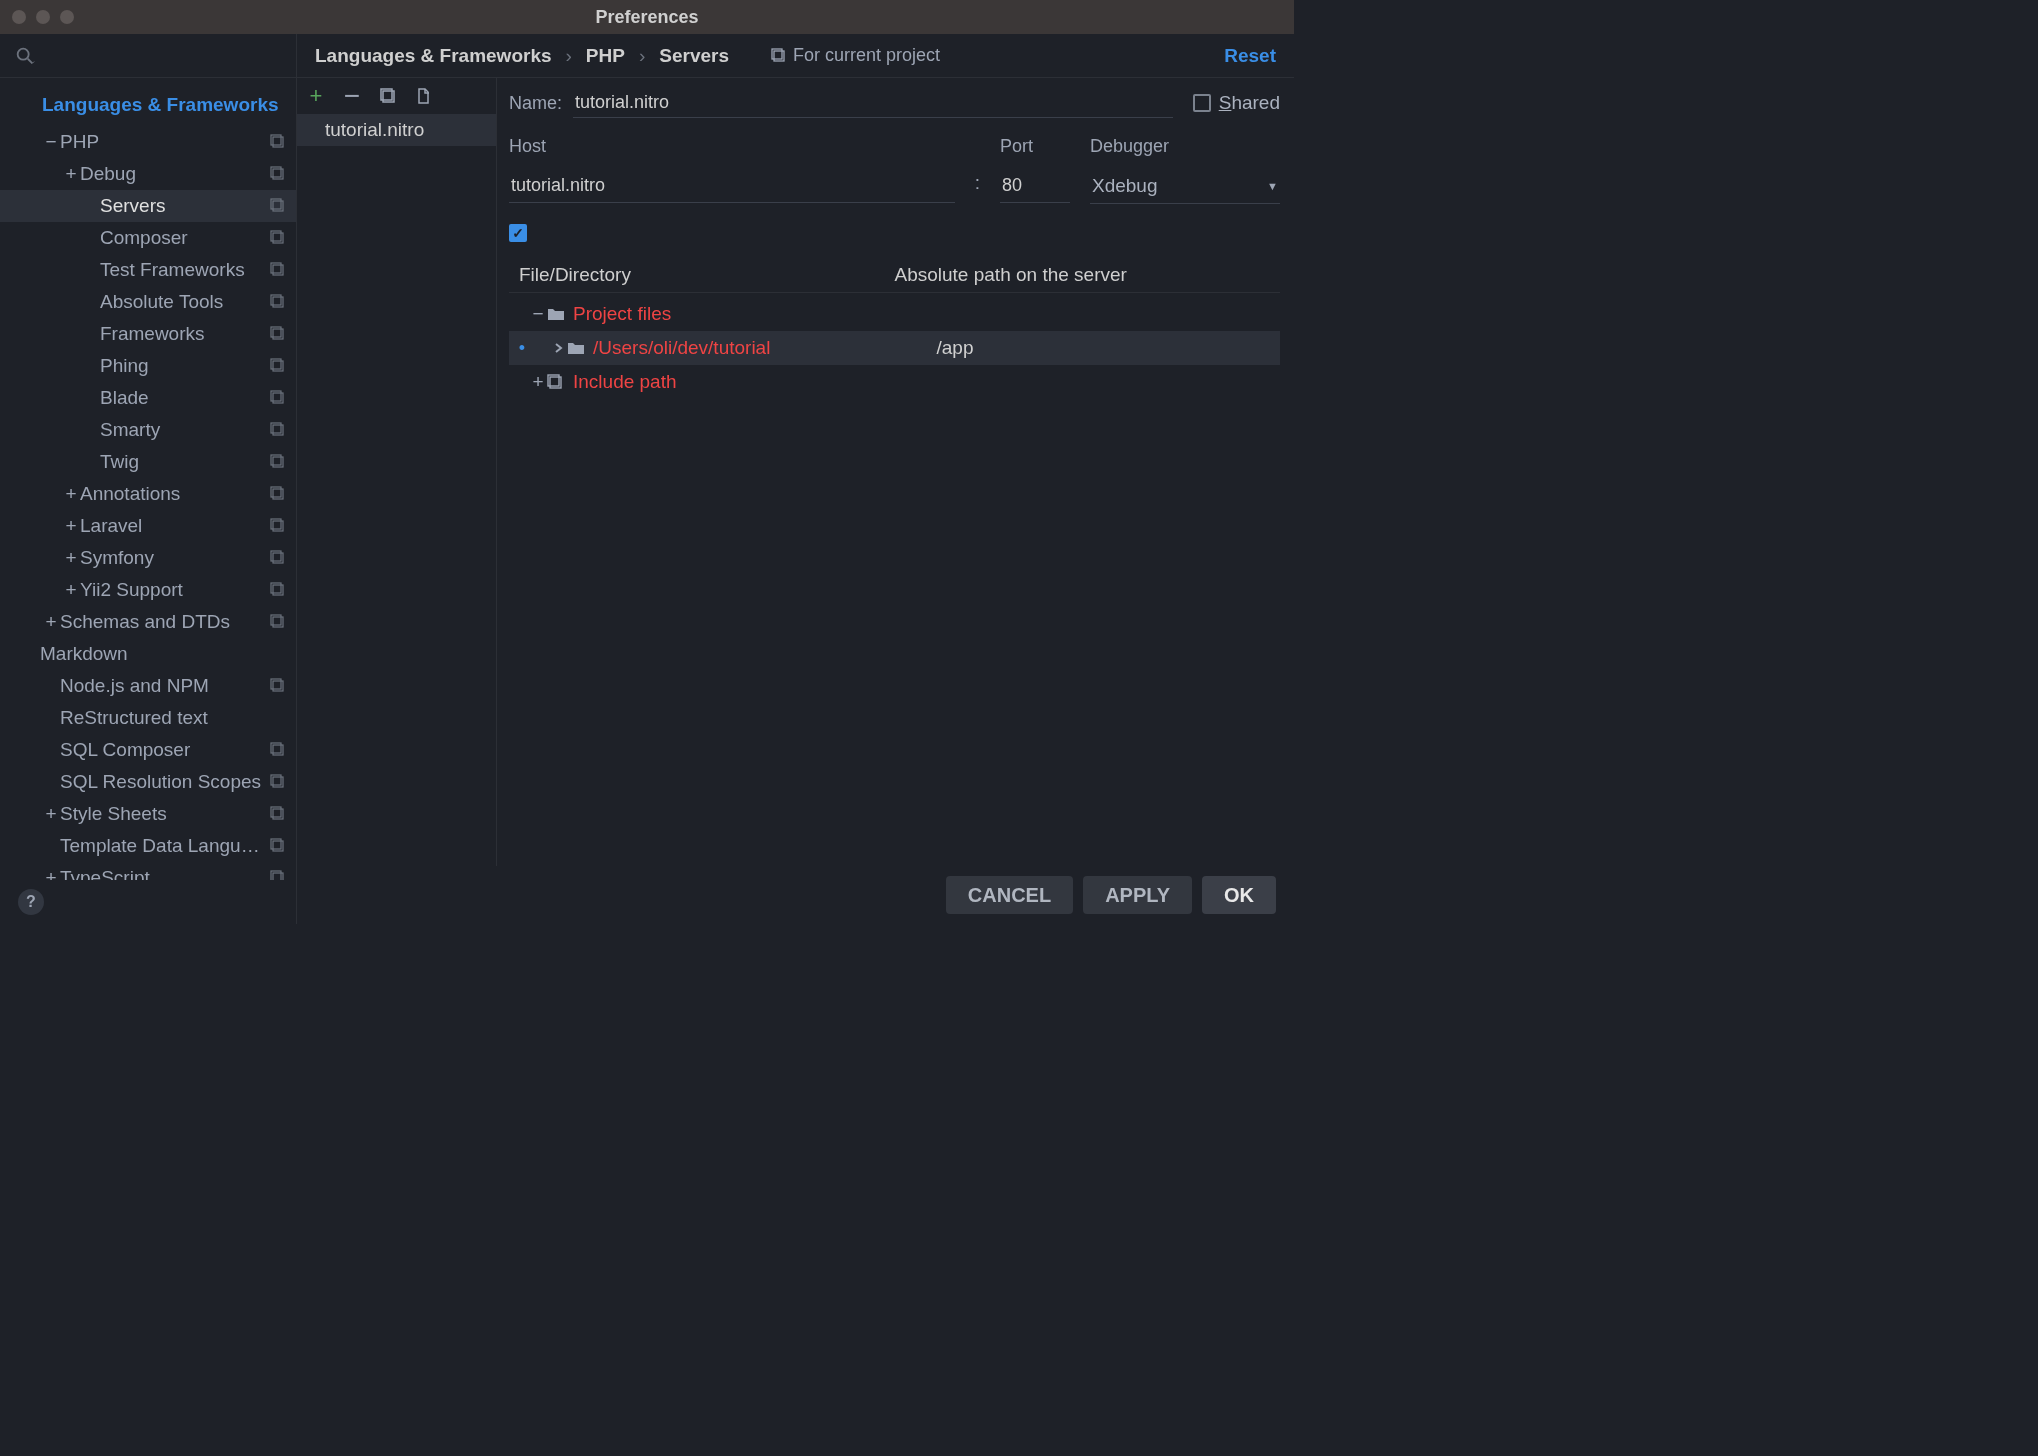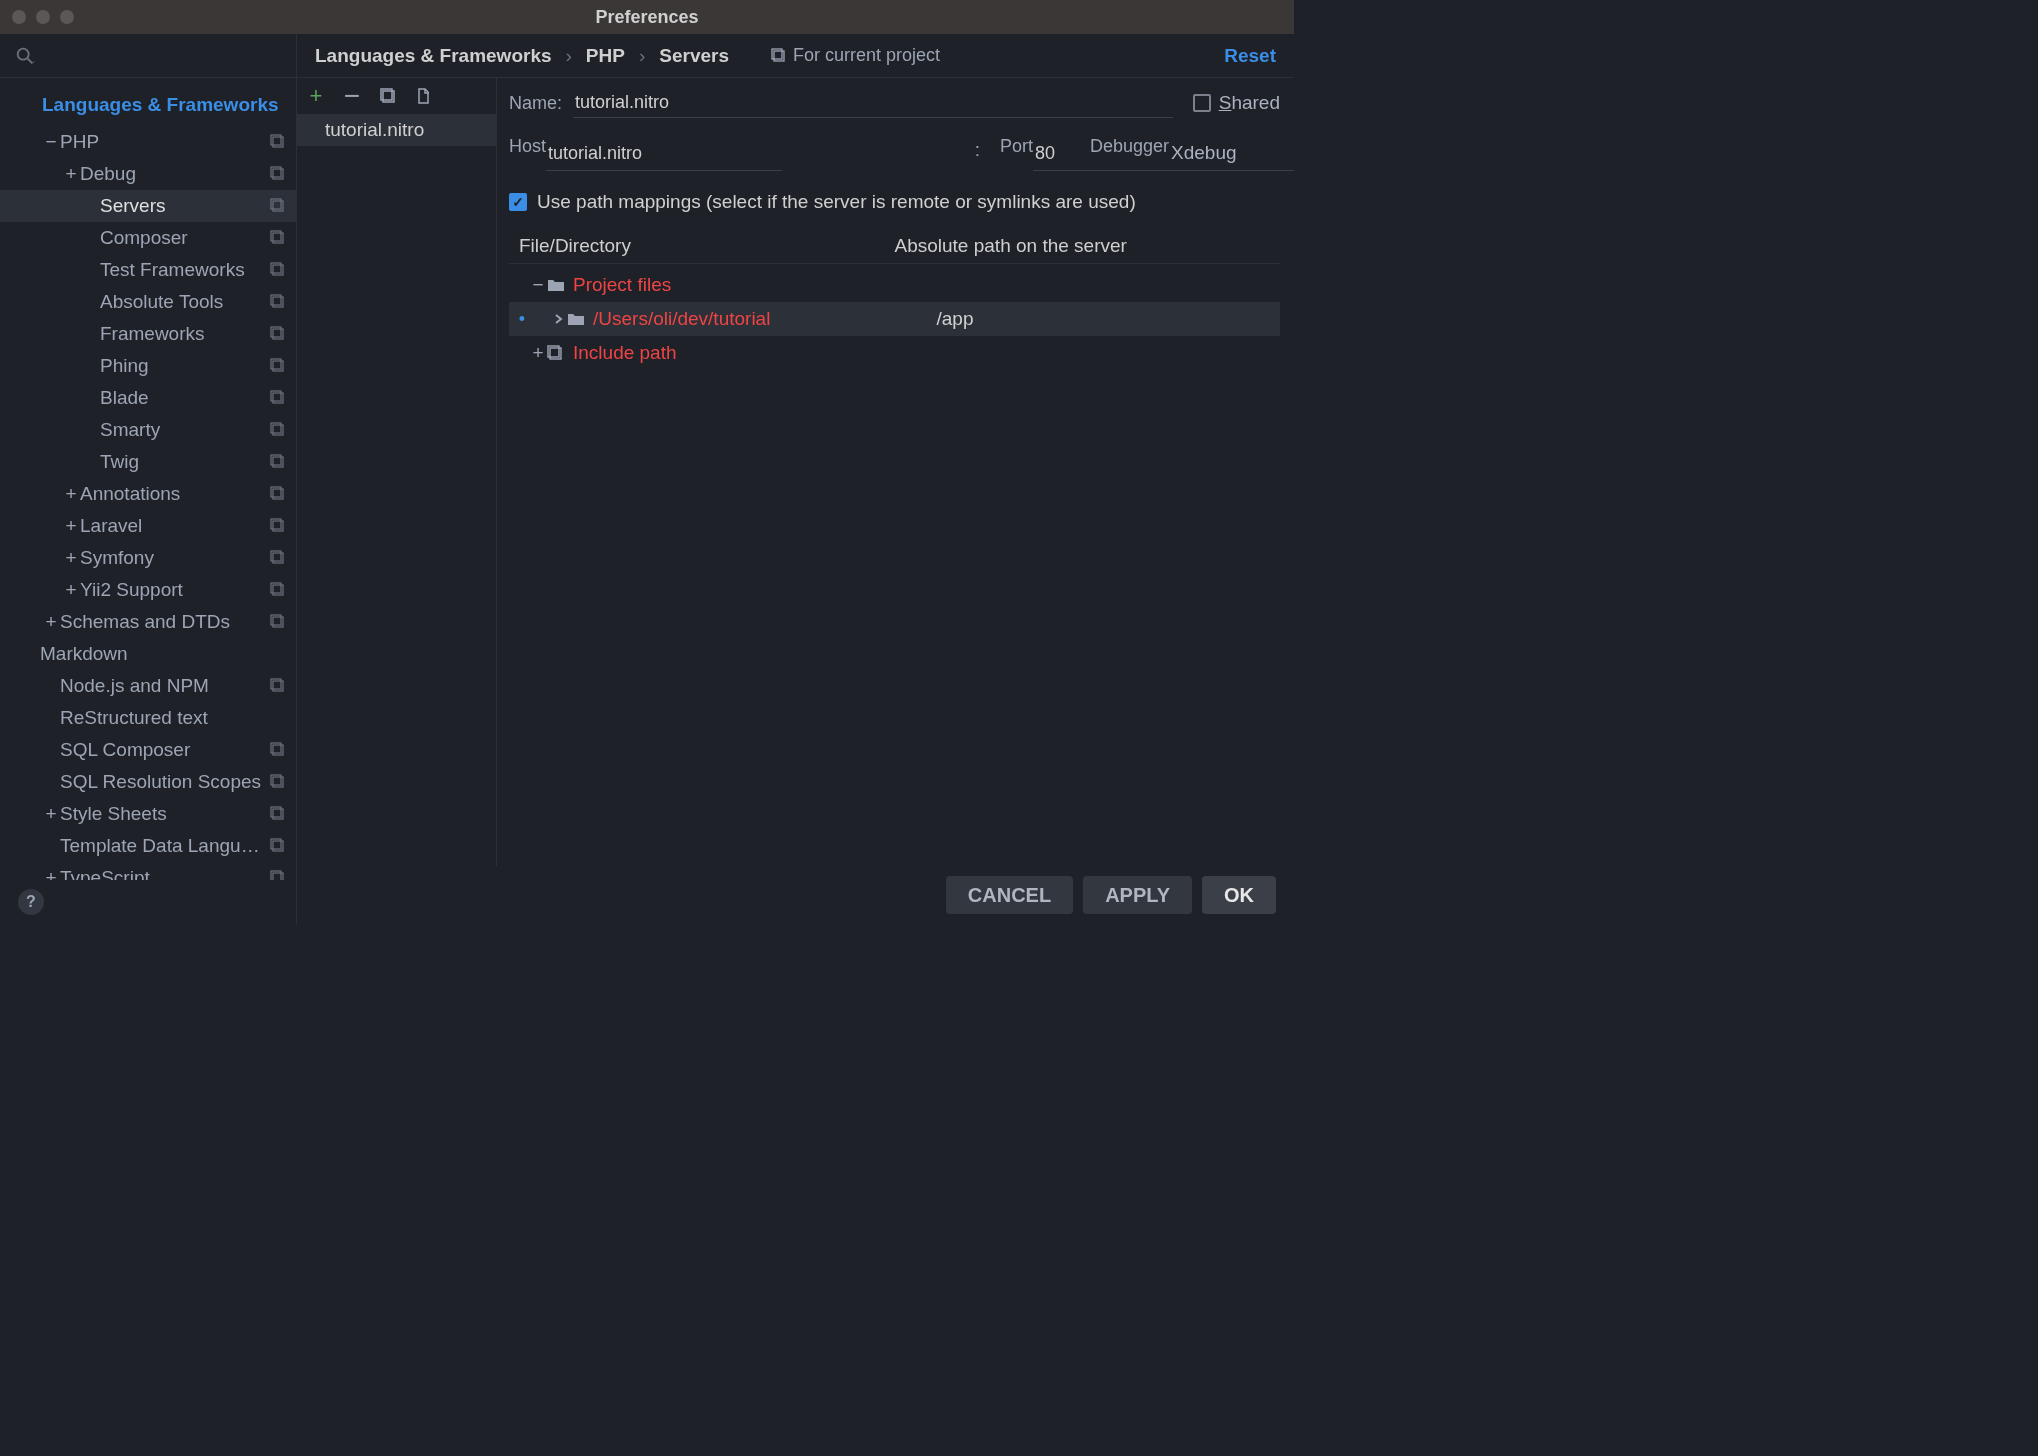--- a/index.html
+++ b/index.html
@@ -55,21 +55,21 @@
 .form-label { color: #9da5b4; font-size: 18px; }
 .name-label { width: 64px; }
 .name-input { flex: 1; background: transparent; border: none; border-bottom: 1px solid #3a3f4a; color: #d0d0d0; font-size: 18px; padding: 4px 2px; outline: none; margin-right: 20px; }
 .shared-box { display: flex; align-items: center; gap: 8px; }
 .checkbox { width: 18px; height: 18px; border: 2px solid #7b828e; border-radius: 2px; display: inline-flex; align-items: center; justify-content: center; }
 .checkbox.checked { background: #3a8ee6; border-color: #3a8ee6; }
 .checkbox.checked::after { content: '✓'; color: #1e2128; font-size: 14px; font-weight: bold; }
 .shared-text u { text-decoration: underline; }
 
 .host-grid { display: flex; gap: 20px; margin-top: 18px; }
-.host-col { display: flex; }
+.host-col { display: flex; flex-direction: column; gap: 8px; }
 .host-col .form-label { margin-bottom: 4px; }
 .host-input { background: transparent; border: none; border-bottom: 1px solid #3a3f4a; color: #d0d0d0; font-size: 18px; padding: 6px 2px; outline: none; }
 .colon-sep { align-self: flex-end; padding-bottom: 10px; color: #9da5b4; }
 .debugger-select { display: flex; align-items: center; justify-content: space-between; border-bottom: 1px solid #3a3f4a; padding: 6px 2px; cursor: pointer; min-width: 180px; }
 .dropdown-arrow { color: #9da5b4; font-size: 11px; }
 
 .pathmap-row { display: flex; align-items: center; gap: 10px; margin-top: 20px; }
 
 .table-header { display: flex; margin-top: 16px; padding: 6px 10px; border-bottom: 1px solid #2c2f36; color: #cfcfcf; font-weight: 500; align-items: center; }
 .th-file { flex: 1; }
@@ -423,21 +423,20 @@
               <span class="form-label">Debugger</span>
               <div class="debugger-select">
                 <span>Xdebug</span>
                 <span class="dropdown-arrow">▼</span>
               </div>
             </div>
           </div>
 
           <div class="pathmap-row">
             <span class="checkbox checked"></span>
-            <span style="color:#d0d0d0;">Use path mappings (select if the server is remote or symlinks are used)</span>
           </div>
 
           <div class="table-header">
             <span class="th-file">File/Directory</span>
             <span class="th-abs">Absolute path on the server</span>
           </div>
 
           <div class="tree-table" id="tree-table">
               <div class="tt-row">
                 <span class="tt-bullet"></span>

